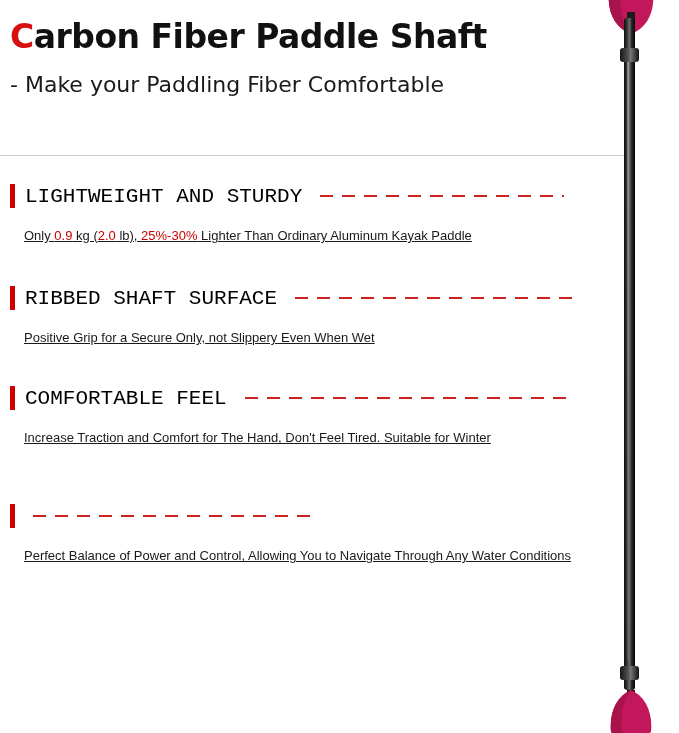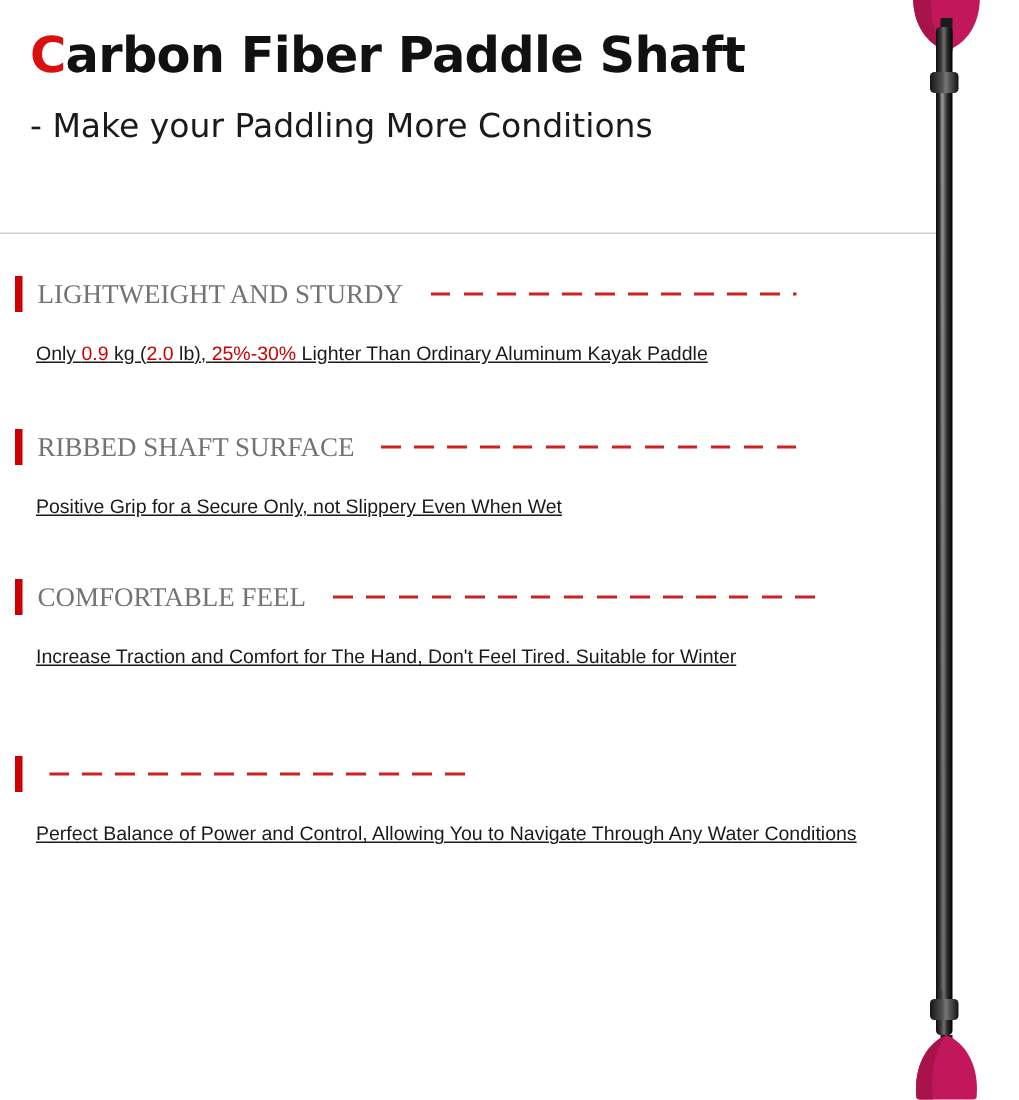--- a/index.html
+++ b/index.html
@@ -19,21 +19,21 @@
     position: relative;
     width: 679px;
     height: 733px;
     background: #ffffff;
     box-sizing: border-box;
   }
 
   
   .header {
     position: absolute;
-    left: 20px;
+    left: 10px;
     top: 18px;
     width: 520px;
   }
   .title {
     font-family: "DejaVu Sans", sans-serif;
     font-weight: bold;
     font-size: 33px;
     letter-spacing: -0.5px;
     color: #111111;
     margin: 0;
@@ -79,23 +79,23 @@
     gap: 10px;
     height: 28px;
   }
   .bar {
     width: 5px;
     height: 24px;
     background: #cc0000;
     flex: 0 0 auto;
   }
   .feature-title {
-    font-family: Liberation Serif, serif;
-    font-size: 18px;
-    color: #737373;
+    font-family: Liberation Mono, monospace;
+    font-size: 21px;
+    color: #000000;
     white-space: nowrap;
     letter-spacing: 0px;
   }
   .dashes {
     flex: 1 1 auto;
     height: 2px;
     margin-left: 8px;
     margin-right: 6px;
     background-image: repeating-linear-gradient(to right,
         #cc2222 0px, #cc2222 13px, transparent 13px, transparent 22px);
@@ -178,21 +178,21 @@
     opacity: .65;
   }
 </style>
 </head>
 <body>
 
 <div id="page">
 
   <div class="header">
     <h1 class="title"><span class="accent">C</span><span>arbon Fiber Paddle Shaft</span></h1>
-    <p class="subtitle">- Make your Paddling More Conditions</p>
+    <p class="subtitle">- Make your Paddling Fiber Comfortable</p>
   </div>
 
   <div class="divider"></div>
 
   <div class="features">
 
     <div class="feature f1">
       <div class="feature-head">
         <span class="bar"></span>
         <span class="feature-title">LIGHTWEIGHT AND STURDY</span>

